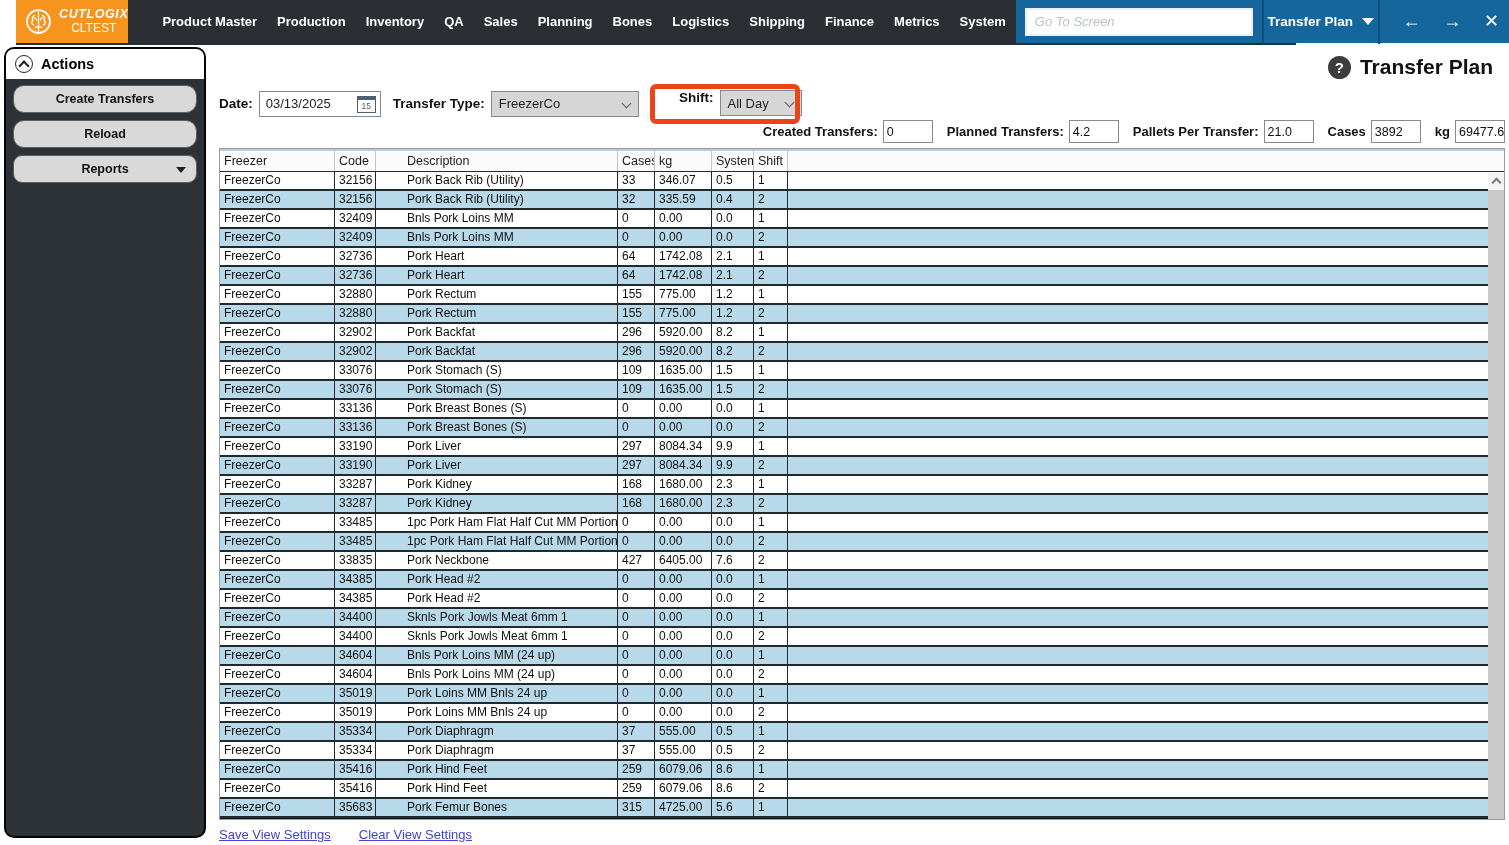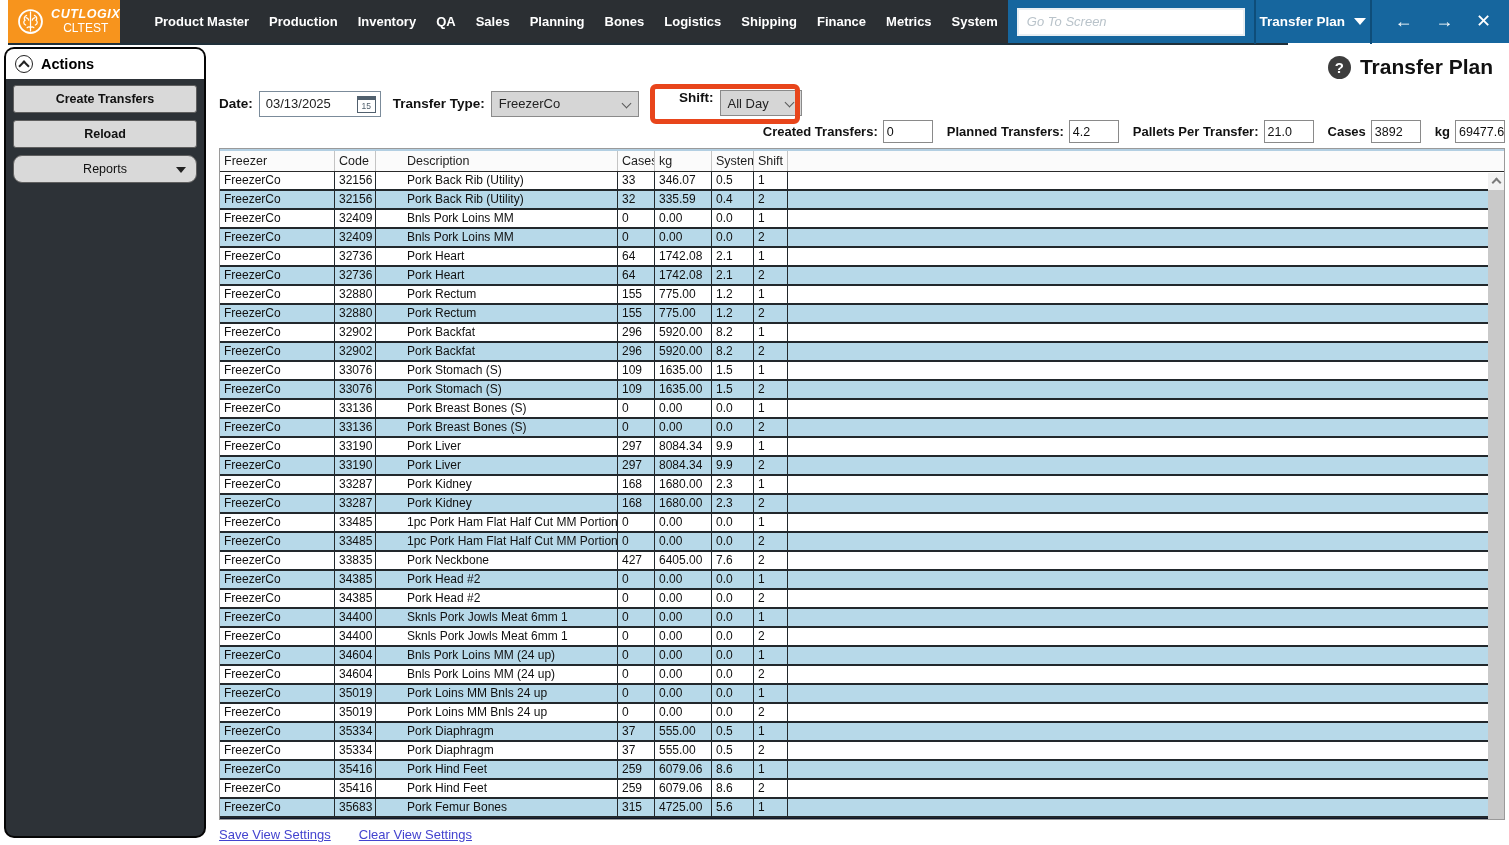--- a/index.html
+++ b/index.html
@@ -1,20 +1,20 @@
 <!DOCTYPE html>
 <html><head>
 <meta charset="utf-8">
 <style>
   * { margin:0; padding:0; box-sizing:border-box; }
   html,body { width:1509px; height:845px; }
   body { position:relative; background:#ffffff; font-family:"Liberation Sans", sans-serif; overflow:hidden; }
 
   
-  .topbar { position:absolute; top:0; left:8px; width:1280px; height:45px; display:flex; border-bottom:2px solid #20303a; }
+  .topbar { position:absolute; top:0; left:16px; width:1280px; height:45px; display:flex; border-bottom:2px solid #20303a; }
   .logo { width:118px; height:100%; background:#F7941D; display:flex; align-items:center; gap:7px; padding-left:9px; }
   .logo-icon { width:27px; height:27px; flex:0 0 auto; }
   .logo-text { display:flex; flex-direction:column; align-items:center; color:#fff; line-height:1.15; }
   .logo-name { font-weight:800; font-style:italic; font-size:12.5px; letter-spacing:.6px; }
   .logo-env  { font-size:12px; }
   .nav { flex:1; background:#2B2F33; display:flex; align-items:center; padding-left:24px; }
   .nav-item { color:#fff; font-weight:700; font-size:13px; padding:0 10px; line-height:43px; white-space:nowrap; cursor:pointer; }
   .nav-right { width:574px; background:#16669E; display:flex; align-items:center; }
   .goto-input { margin-left:9px; width:228px; height:28px; background:#fff; border:2px solid #e9eff3; font-size:13px; font-style:italic; padding:0 8px; color:#444; outline:none; }
   .goto-input::placeholder { color:#b9c3ca; font-style:italic; }
@@ -25,23 +25,23 @@
   .nav-glyph { color:#fff; font-size:18px; line-height:45px; cursor:pointer; }
   .star-seg { flex:1; display:flex; align-items:center; justify-content:center; }
   .star-glyph { color:#fff; font-size:19px; cursor:pointer; }
 
   
   .sidebar { position:absolute; left:4px; top:47px; width:202px; height:791px; background:#2D3237; border:2px solid #060606; border-radius:10px; }
   .sidebar-head { height:30px; background:#fff; border-radius:8px 8px 0 0; display:flex; align-items:center; gap:8px; padding-left:9px; }
   .collapse-icon { width:18px; height:18px; border:1.6px solid #222; border-radius:50%; position:relative; cursor:pointer; flex:0 0 auto; }
   .collapse-icon::after { content:''; position:absolute; left:4px; top:6px; width:6px; height:6px; border-top:2px solid #222; border-left:2px solid #222; transform:rotate(45deg); }
   .sidebar-title { font-weight:800; font-size:14.5px; color:#000; }
-  .side-btn { display:block; margin:7px auto 0; width:184px; height:28px; background:#D9D9D9; border:1px solid #5f5f5f; border-radius:3px; font-weight:700; font-size:12.5px; color:#111; text-align:center; line-height:26px; cursor:pointer; font-family:"Liberation Sans", sans-serif; }
+  .side-btn { display:block; margin:7px auto 0; width:184px; height:28px; background:#D9D9D9; border:1px solid #5f5f5f; border-radius:11px; font-weight:700; font-size:12.5px; color:#111; text-align:center; line-height:26px; cursor:pointer; font-family:"Liberation Sans", sans-serif; }
   .side-btn.first { margin-top:6px; }
-  .side-btn.reports { border-radius:9px; font-weight:400; position:relative; }
+  .side-btn.reports { border-radius:9px; font-weight:700; position:relative; }
   .reports-caret { position:absolute; right:10px; top:11px; width:0; height:0; border-left:5px solid transparent; border-right:5px solid transparent; border-top:6px solid #222; }
 
   
   .page-title-row { position:absolute; top:55px; right:16px; display:flex; align-items:center; gap:9px; }
   .help-icon { width:23px; height:23px; border-radius:50%; background:#3D3D3D; color:#fff; font-weight:700; font-size:15px; display:flex; align-items:center; justify-content:center; cursor:pointer; }
   .page-title { font-size:21px; font-weight:800; color:#111; }
 
   
   .filters { position:absolute; left:219px; top:90px; height:27px; display:flex; align-items:center; }
   .flabel { font-weight:700; font-size:13.5px; color:#111; margin-right:6px; white-space:nowrap; }

